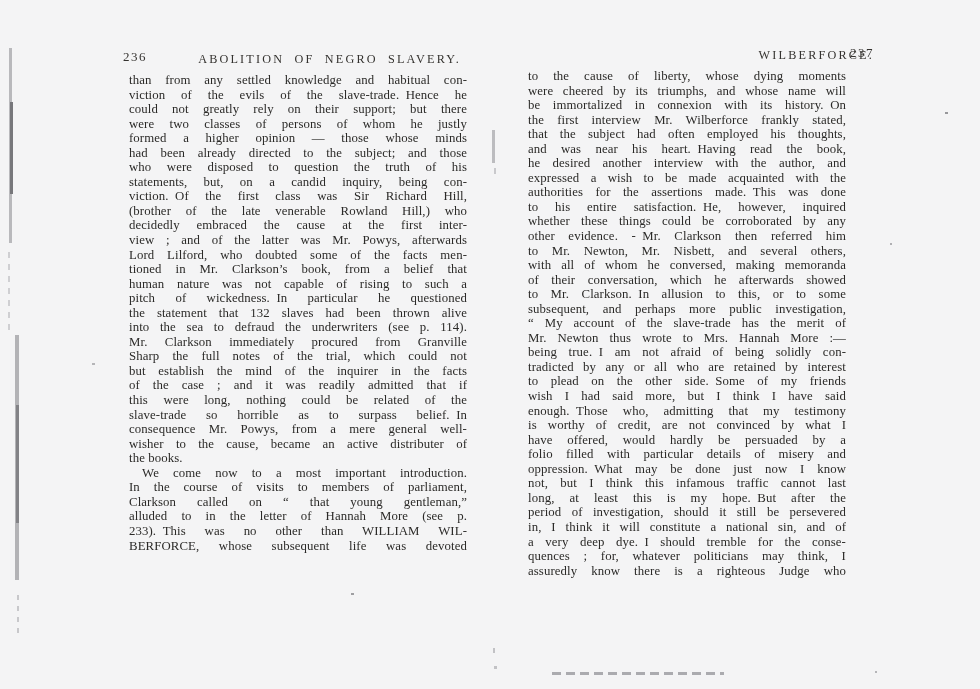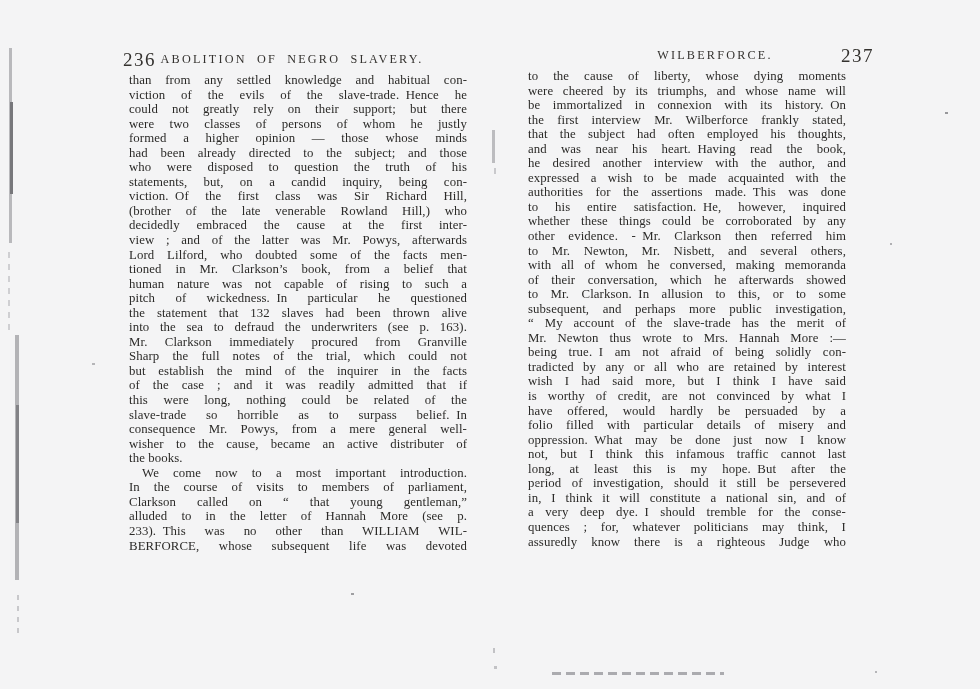--- a/index.html
+++ b/index.html
@@ -5,22 +5,22 @@
   html,body{margin:0;padding:0}
   body{
     width:980px;height:689px;position:relative;overflow:hidden;
     background:#f4f4f5;
     font-family:"Liberation Serif","DejaVu Serif",serif;
     color:#2b2a28;
   }
   .scan{position:absolute;inset:0}
   
   .runhead{position:absolute;height:18px;font-size:12.2px;letter-spacing:2.2px;word-spacing:5px;color:#34322f}
-  .runhead .title{display:block;text-align:center}
-  .runhead .pageno{position:absolute;top:-3px;font-size:19px;letter-spacing:1.5px}
+  .runhead .title{display:block;text-align:right}
+  .runhead .pageno{position:absolute;top:-3px;font-size:13px;letter-spacing:1.5px}
   .lh{left:123px;top:52px;width:338px}
   .lh .pageno{left:0}
   .rh{left:556px;top:48px;width:318px}
   .rh .pageno{right:0}
   
   .pagebody{position:absolute}
   .pb-left{left:129px;top:73px;width:338px}
   .pb-right{left:528px;top:69px;width:318px}
   .line{
     font-size:12.8px;line-height:14.55px;height:14.55px;
@@ -53,21 +53,21 @@
         <div class="line">statements, but, on a candid inquiry, being con-</div>
         <div class="line">viction. Of the first class was Sir Richard Hill,</div>
         <div class="line">(brother of the late venerable Rowland Hill,) who</div>
         <div class="line">decidedly embraced the cause at the first inter-</div>
         <div class="line">view ; and of the latter was Mr. Powys, afterwards</div>
         <div class="line">Lord Lilford, who doubted some of the facts men-</div>
         <div class="line">tioned in Mr. Clarkson’s book, from a belief that</div>
         <div class="line">human nature was not capable of rising to such a</div>
         <div class="line">pitch of wickedness. In particular he questioned</div>
         <div class="line">the statement that 132 slaves had been thrown alive</div>
-        <div class="line">into the sea to defraud the underwriters (see p. 163).</div>
+        <div class="line">into the sea to defraud the underwriters (see p. 114).</div>
         <div class="line">Mr. Clarkson immediately procured from Granville</div>
         <div class="line">Sharp the full notes of the trial, which could not</div>
         <div class="line">but establish the mind of the inquirer in the facts</div>
         <div class="line">of the case ; and it was readily admitted that if</div>
         <div class="line">this were long, nothing could be related of the</div>
         <div class="line">slave-trade so horrible as to surpass belief. In</div>
         <div class="line">consequence Mr. Powys, from a mere general well-</div>
         <div class="line">wisher to the cause, became an active distributer of</div>
         <div class="line end">the books.</div>
         <div class="line ind">We come now to a most important introduction.</div>
@@ -99,21 +99,23 @@
         <div class="line">other evidence. - Mr. Clarkson then referred him</div>
         <div class="line">to Mr. Newton, Mr. Nisbett, and several others,</div>
         <div class="line">with all of whom he conversed, making memoranda</div>
         <div class="line">of their conversation, which he afterwards showed</div>
         <div class="line">to Mr. Clarkson. In allusion to this, or to some</div>
         <div class="line">subsequent, and perhaps more public investigation,</div>
         <div class="line">“ My account of the slave-trade has the merit of</div>
         <div class="line">Mr. Newton thus wrote to Mrs. Hannah More :—</div>
         <div class="line">being true. I am not afraid of being solidly con-</div>
         <div class="line">tradicted by any or all who are retained by interest</div>
+        <div class="line">to plead on the other side. Some of my friends</div>
         <div class="line">wish I had said more, but I think I have said</div>
+        <div class="line">enough. Those who, admitting that my testimony</div>
         <div class="line">is worthy of credit, are not convinced by what I</div>
         <div class="line">have offered, would hardly be persuaded by a</div>
         <div class="line">folio filled with particular details of misery and</div>
         <div class="line">oppression. What may be done just now I know</div>
         <div class="line">not, but I think this infamous traffic cannot last</div>
         <div class="line">long, at least this is my hope. But after the</div>
         <div class="line">period of investigation, should it still be persevered</div>
         <div class="line">in, I think it will constitute a national sin, and of</div>
         <div class="line">a very deep dye. I should tremble for the conse-</div>
         <div class="line">quences ; for, whatever politicians may think, I</div>

